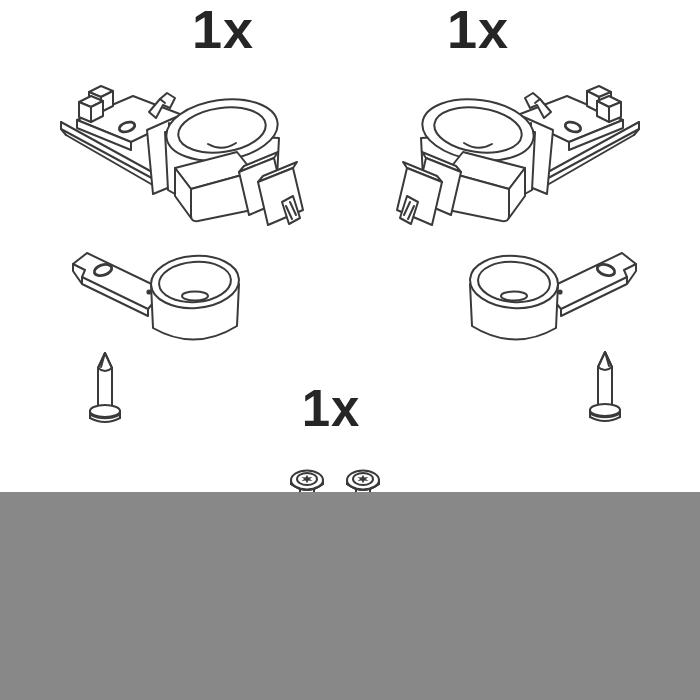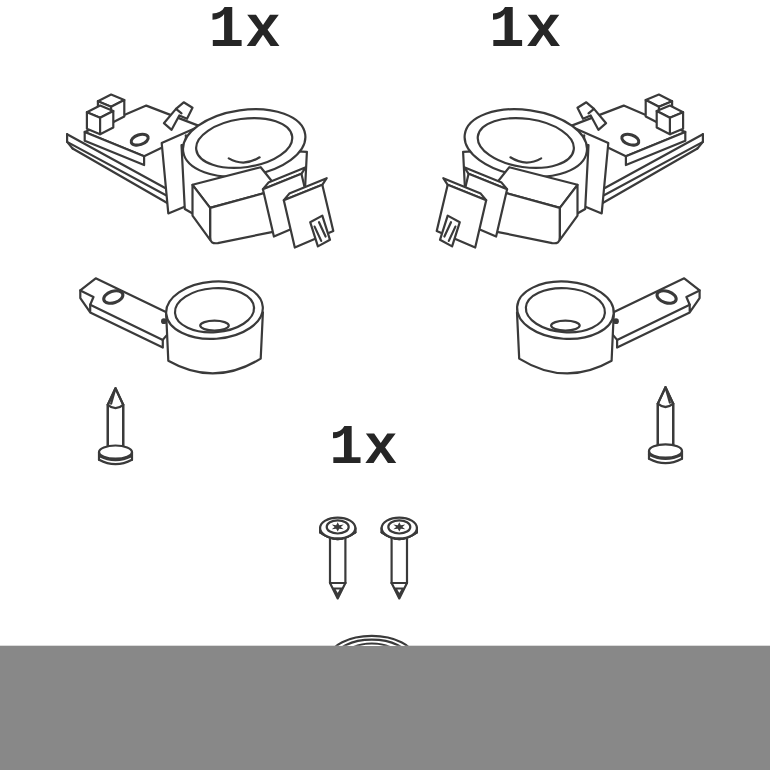--- a/index.html
+++ b/index.html
@@ -1,21 +1,21 @@
 <!DOCTYPE html>
 <html style="--line: #3a3a3a; --label: #262626; --bg: #ffffff;"><head>
 <meta charset="utf-8">
 <style>
   :root { --line:#3a3a3a; --label:#262626; --bg:#ffffff; }
   html,body { margin:0; padding:0; }
   body { background:#888; font-family:"Liberation Sans", sans-serif; }
   .canvas {
-    position:relative; width:700px; height:587px;
+    position:relative; width:700px; height:492px;
     background:var(--bg); overflow:hidden;
-    font-family:Liberation Mono, monospace;
+    font-family:Liberation Sans, sans-serif;
   }
   .qty {
     position:absolute; color:var(--label); font-weight:700;
     font-size:54px; line-height:1; letter-spacing:1px; text-align:center;
     width:80px; user-select:none;
   }
   .qty.small { font-size:51px; }
   .fig { position:absolute; color:var(--line); }
   .fig svg { display:block; width:100%; height:100%; overflow:visible; }
   .fig path, .fig ellipse, .fig line, .fig circle {

